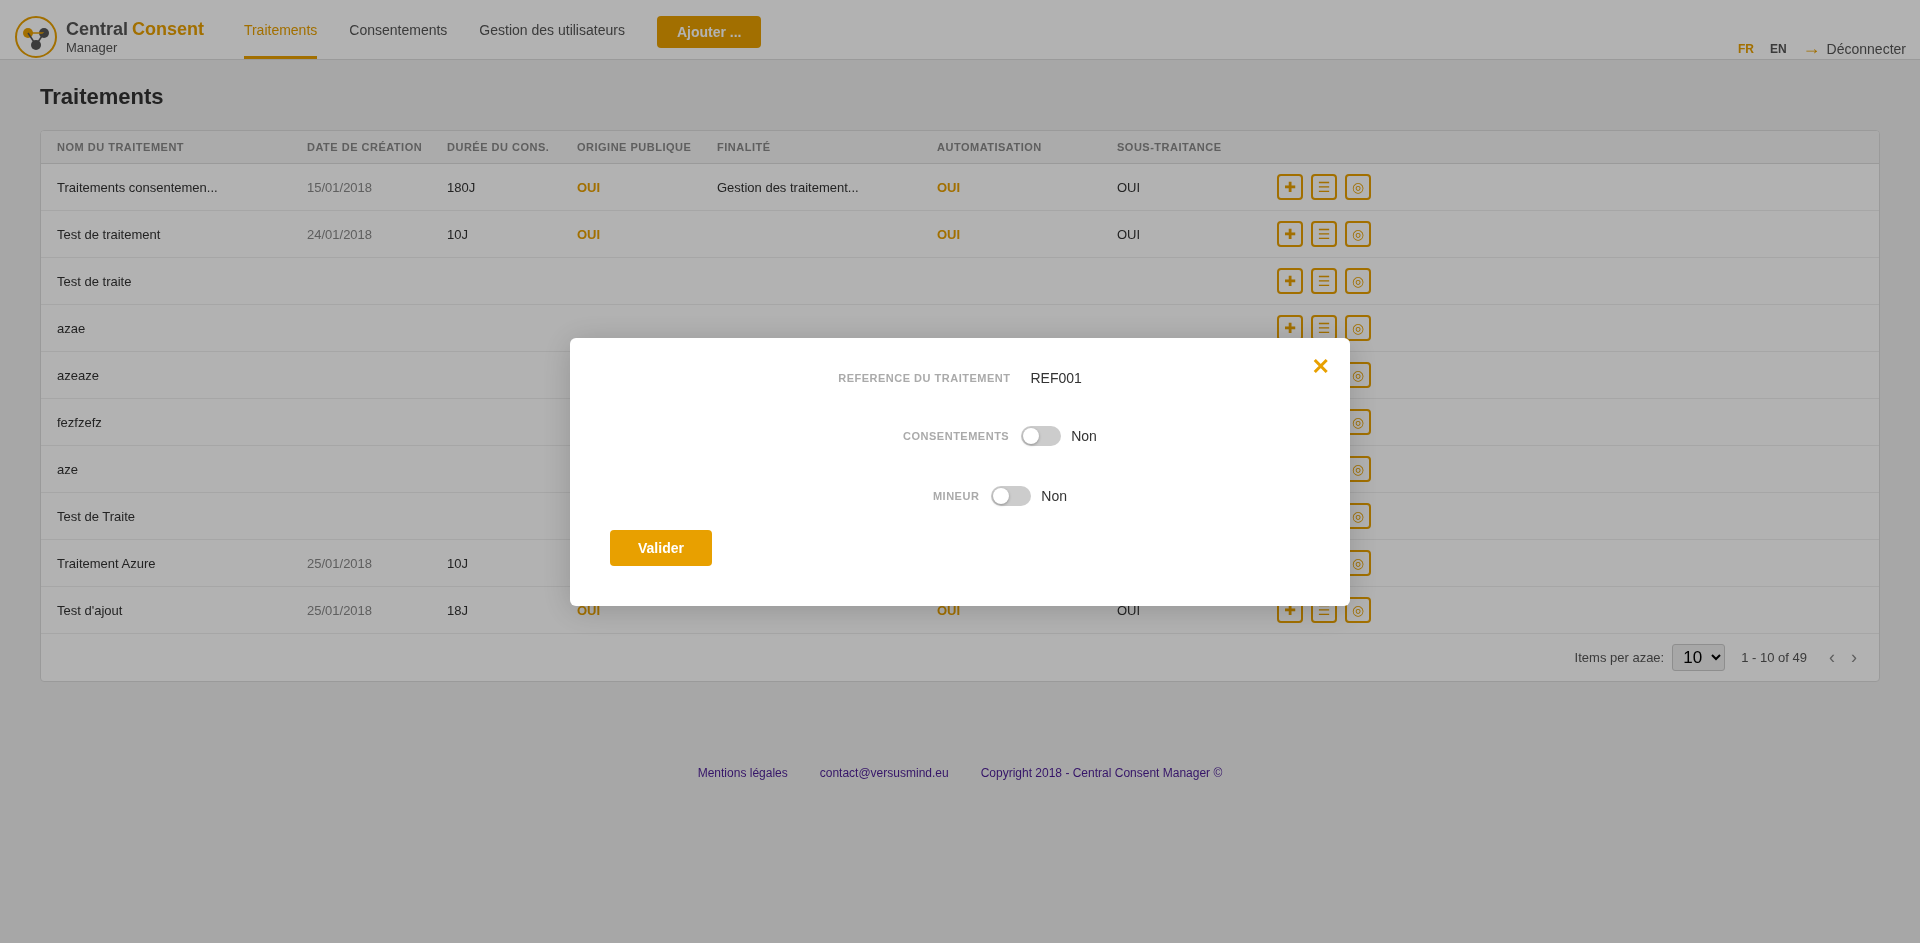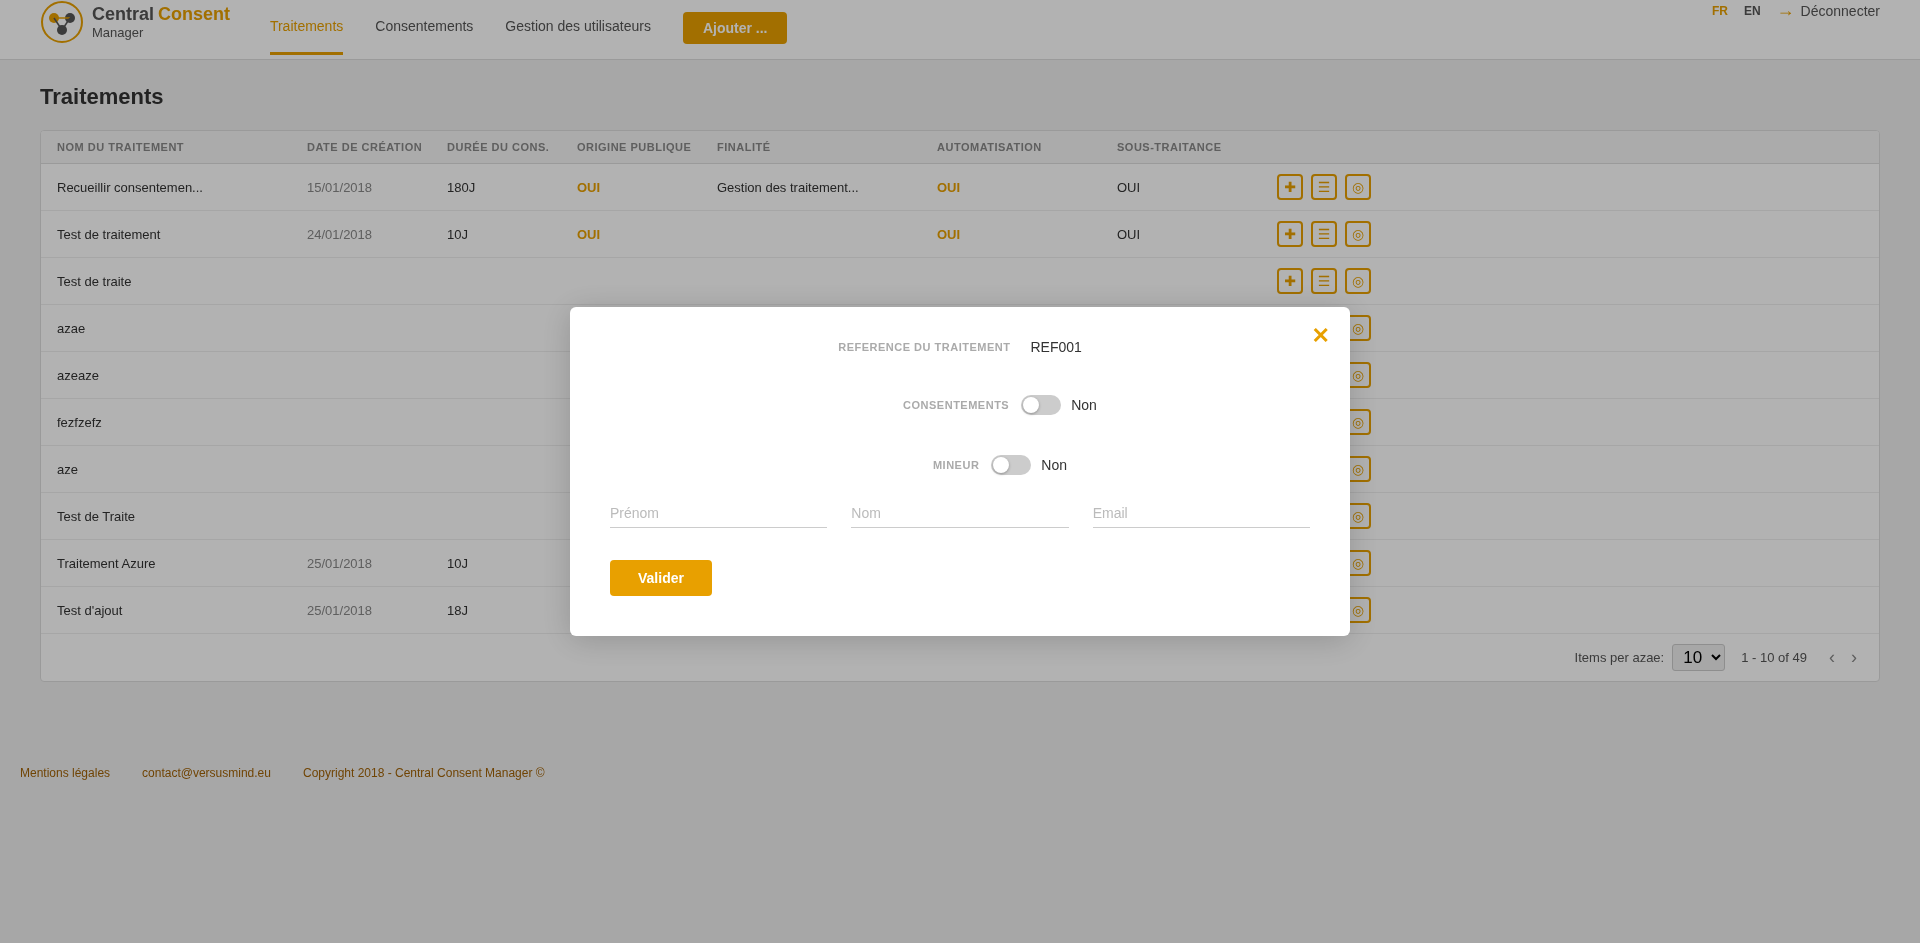--- a/index.html
+++ b/index.html
@@ -2,22 +2,22 @@
 <html><head>
   <meta charset="utf-8">
   <style>
     * { box-sizing: border-box; margin: 0; padding: 0; }
     body { font-family: Arial, sans-serif; background: #f0f0f0; color: #333; font-size: 14px; }
 
     
     .header {
       background: #fff;
       display: flex;
-      align-items: flex-start;
-      padding: 0 40px;
+      align-items: flex-end;
+      padding: 0 14px;
       height: 60px;
       border-bottom: 1px solid #ddd;
       position: relative;
     }
     .logo {
       display: flex;
       align-items: center;
       margin-right: 40px;
     }
     .logo-icon {
@@ -168,23 +168,24 @@
       border: none;
       font-size: 18px;
       color: #888;
       padding: 2px 6px;
     }
 
     
     .footer {
       text-align: center;
       padding: 20px;
-      color: #a16207;
+      color: #4c1d95;
       font-size: 12px;
       display: flex;
+      justify-content: center;
       gap: 32px;
       margin-top: 40px;
     }
 
     
     .overlay {
       position: fixed;
       top: 0; left: 0; right: 0; bottom: 0;
       background: rgba(0,0,0,0.3);
       display: flex;
@@ -341,21 +342,21 @@
       <div class="col-header">DURÉE DU CONS.</div>
       <div class="col-header">ORIGINE PUBLIQUE</div>
       <div class="col-header">FINALITÉ</div>
       <div class="col-header">AUTOMATISATION</div>
       <div class="col-header">SOUS-TRAITANCE</div>
       <div class="col-header"></div>
     </div>
 
     <div id="table-body">
         <div class="table-row">
-          <div class="cell ">Recueillir consentemen...</div>
+          <div class="cell ">Traitements consentemen...</div>
           <div class="cell grey">15/01/2018</div>
           <div class="cell ">180J</div>
           <div class="cell orange">OUI</div>
           <div class="cell ">Gestion des traitement...</div>
           <div class="cell orange">OUI</div>
           <div class="cell ">OUI</div>
           <div class="row-actions">
             <div class="action-btn">✚</div>
             <div class="action-btn">☰</div>
             <div class="action-btn">◎</div>
@@ -535,21 +536,16 @@
         <span class="modal-field-label">MINEUR</span>
         <div class="toggle-group">
           <div class="toggle">
             <div class="toggle-knob"></div>
           </div>
           <span class="toggle-label">Non</span>
         </div>
       </div>
     </div>
 
-    <div class="modal-inputs">
-      <input class="input-field" type="text" placeholder="Prénom" style="">
-      <input class="input-field" type="text" placeholder="Nom" style="">
-      <input class="input-field" type="email" placeholder="Email" style="">
-    </div>
 
     <button class="btn-valider">Valider</button>
   </div>
 </div>
 
 </body></html>

